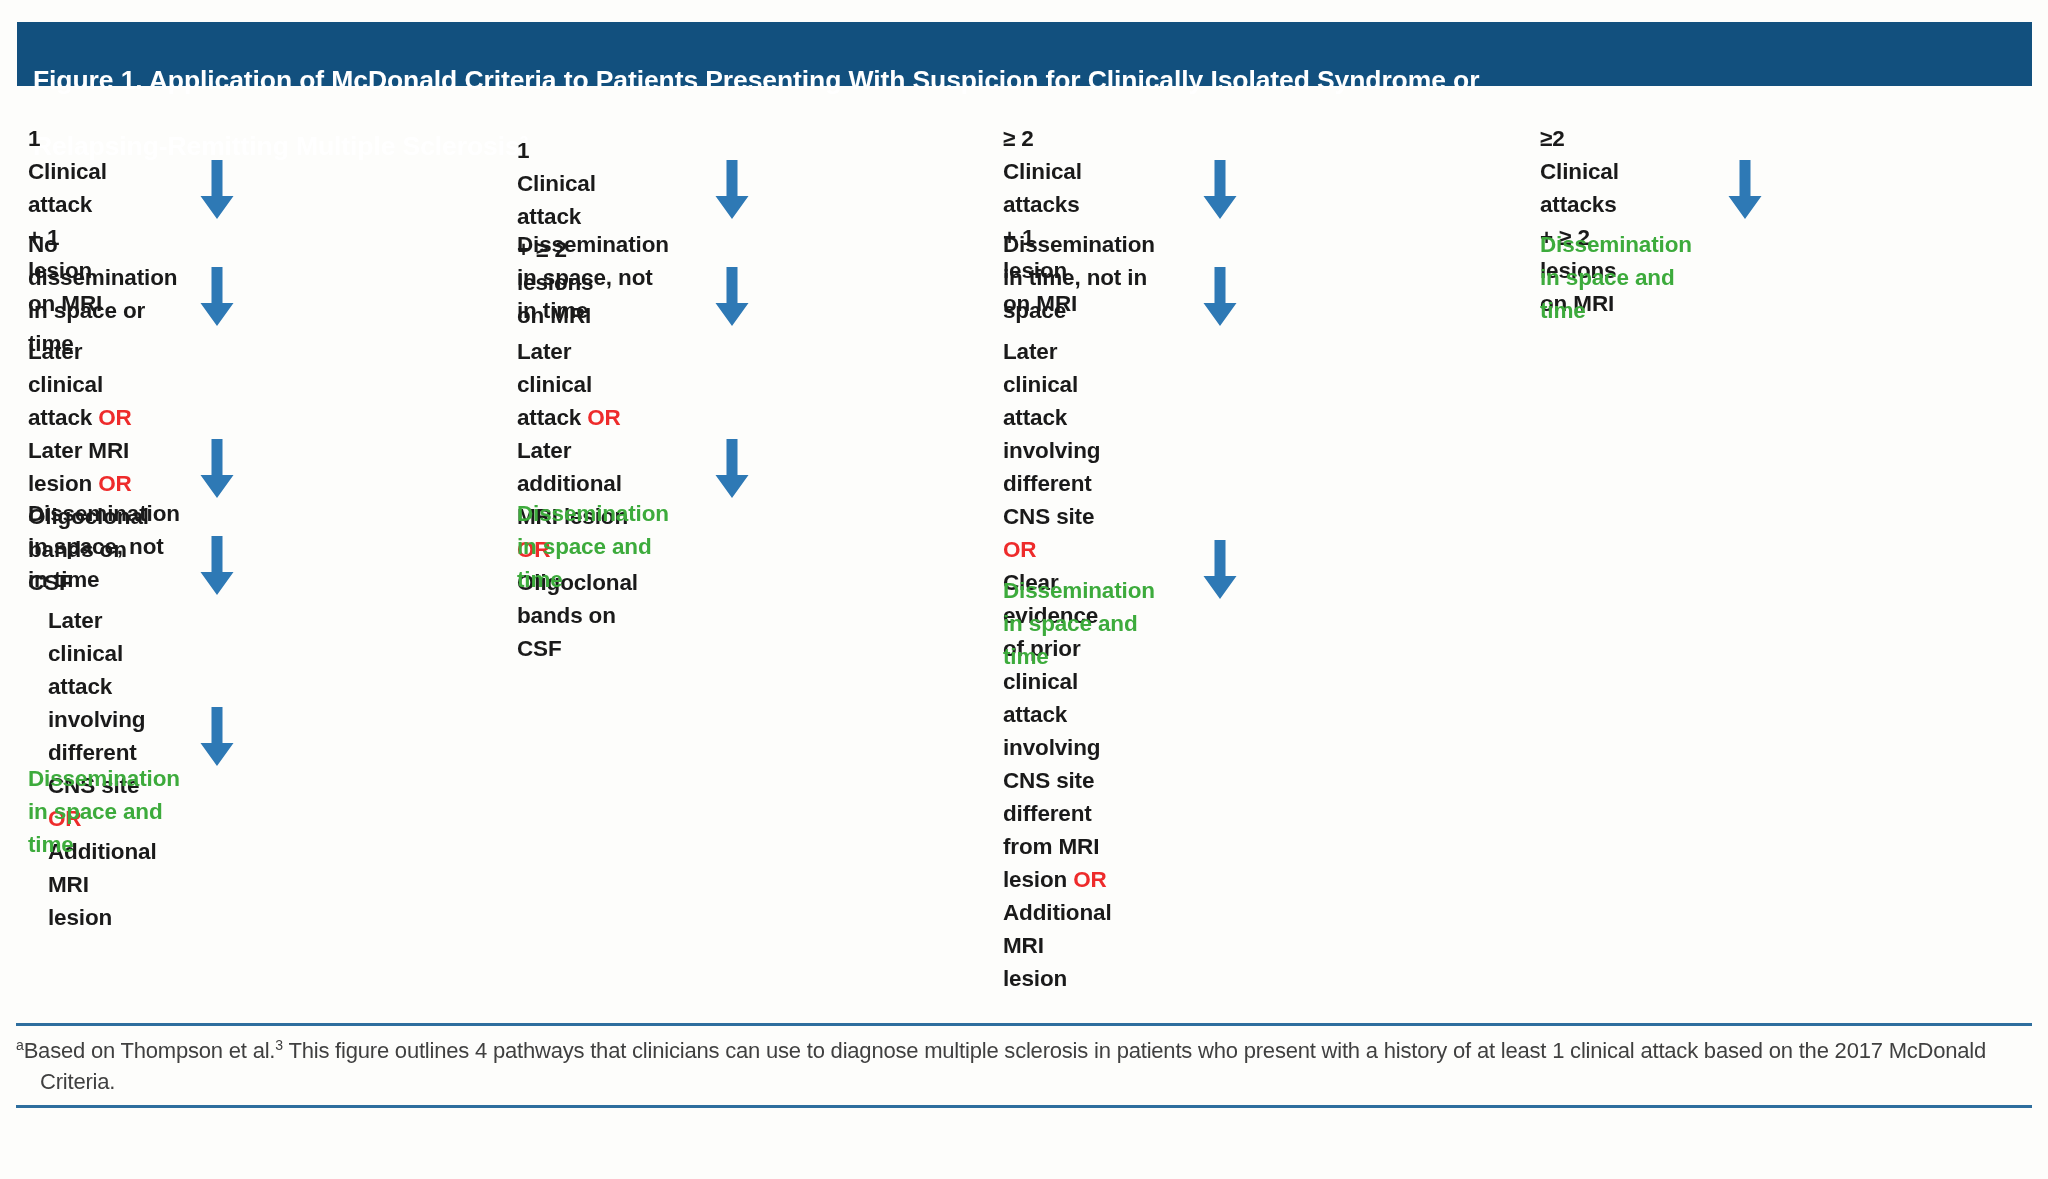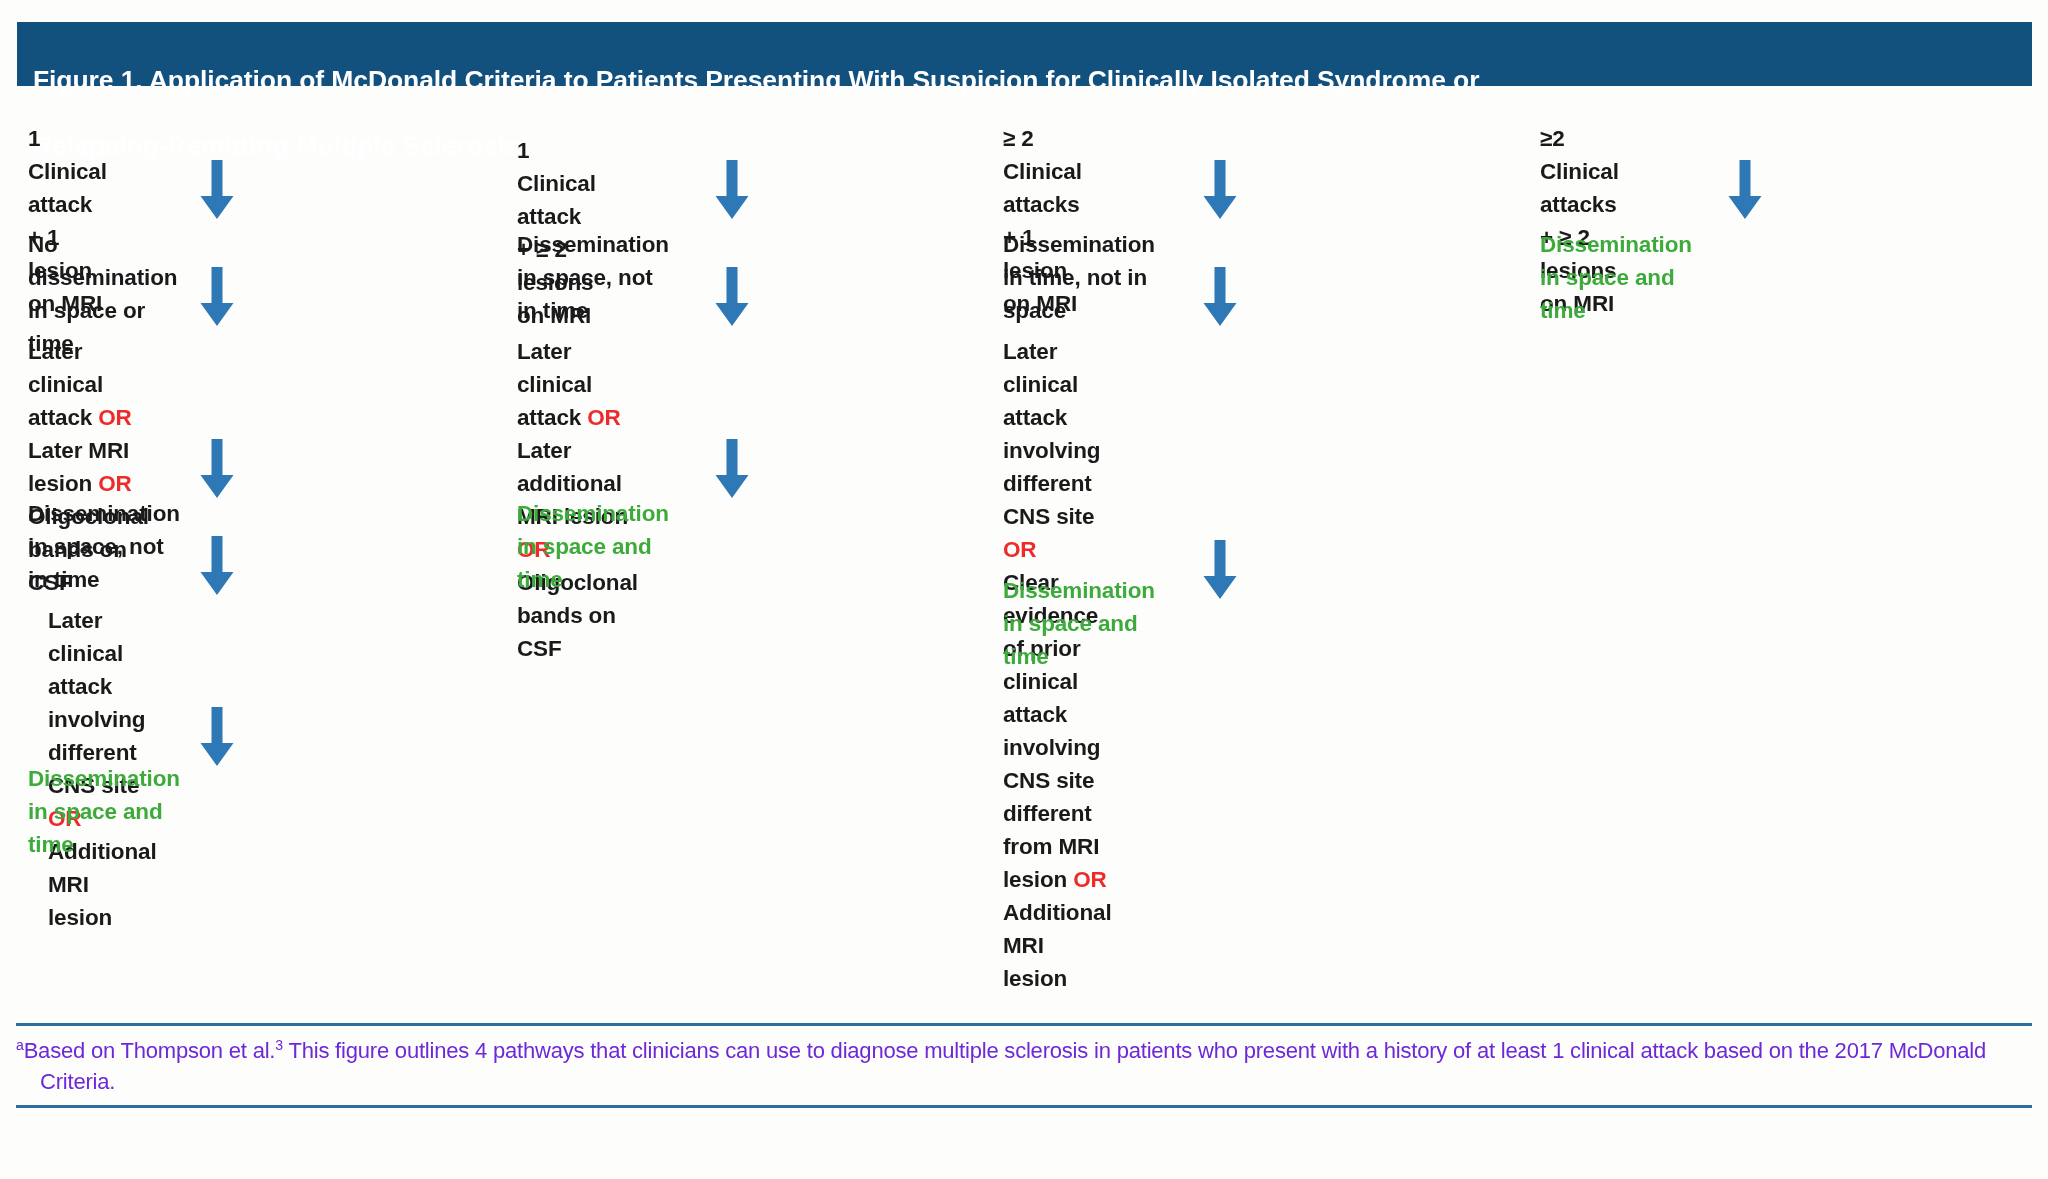--- a/index.html
+++ b/index.html
@@ -86,21 +86,21 @@
   .rule {
     width: 100%;
     height: 3px;
     background: #2E6E9E;
   }
   .rule.bottom { margin-top: 0; }
   #footnote-text {
     padding: 9px 0 8px 0;
     font-size: 22px;
     line-height: 31px;
-    color: #6d28d9;
+    color: #404040;
     font-family: "Liberation Sans", sans-serif;
     letter-spacing: -0.2px;
   }
   #footnote-text .fn-para {
     text-indent: 0;
     padding-left: 24px;
   }
   #footnote-text .fn-para .marker {
     margin-left: -24px;
   }

